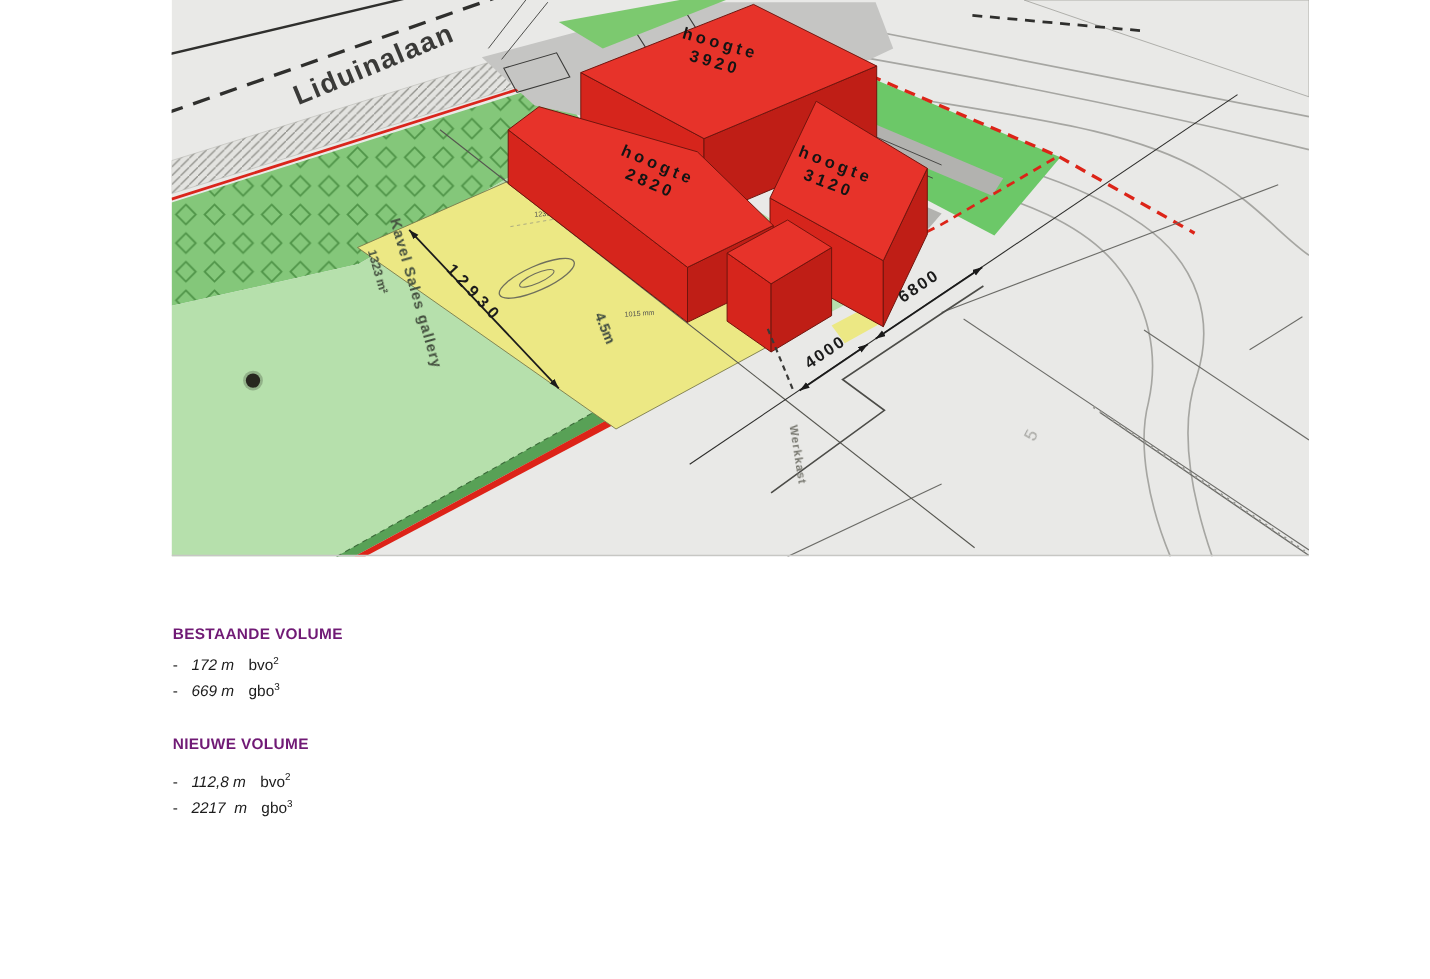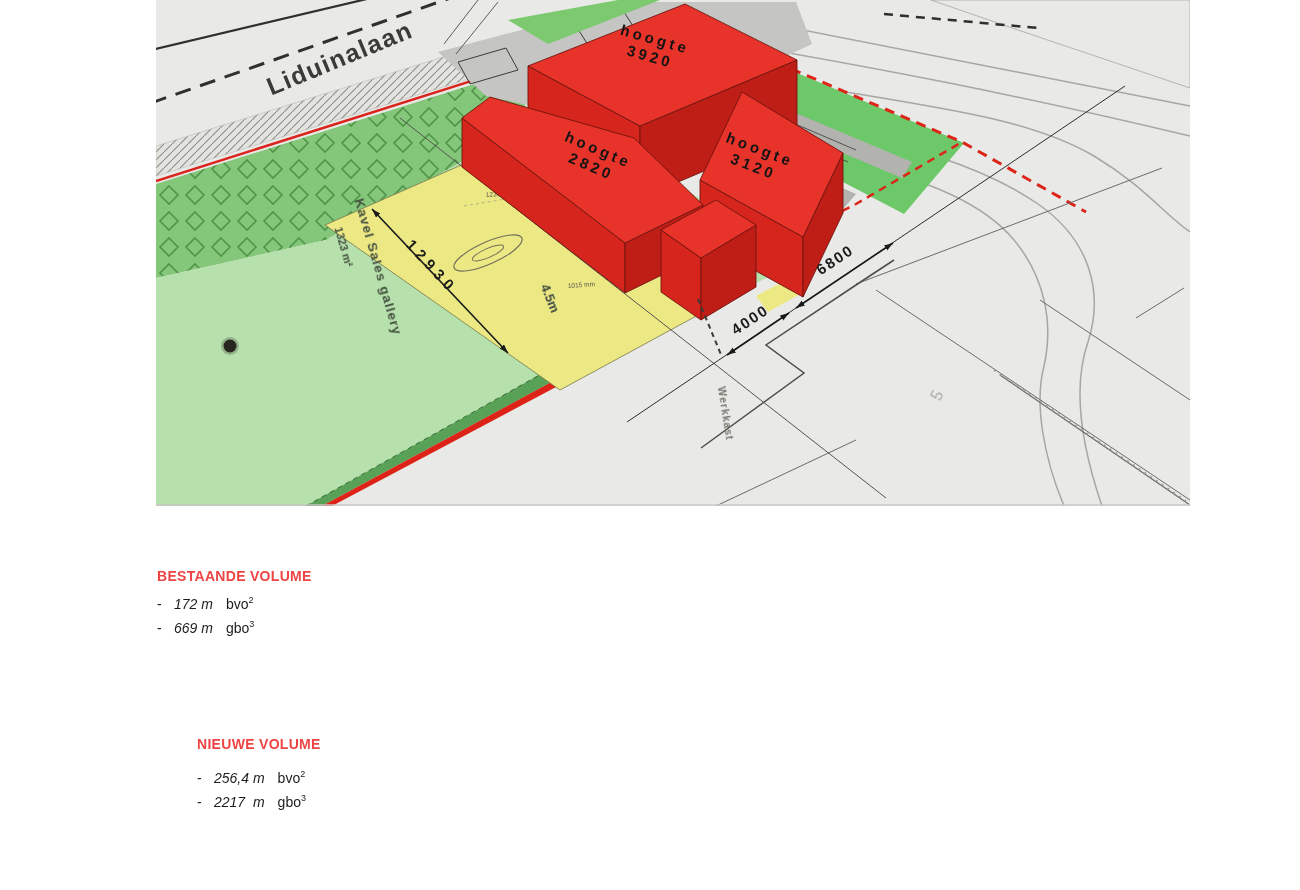--- a/index.html
+++ b/index.html
@@ -3,24 +3,24 @@
 <meta charset="utf-8">
 <style>
   html,body{margin:0;padding:0;background:#ffffff;}
   #canvas{position:relative;width:1300px;height:890px;background:#ffffff;overflow:hidden;
           font-family:"Liberation Sans", sans-serif;}
   #plan-wrap{position:absolute;left:156px;top:0;width:1034px;height:506px;}
   svg{display:block;}
   svg text{font-family:"Liberation Sans", sans-serif;}
   .soft{filter:blur(.4px);}
   .legend-sec{position:absolute;left:157px;width:420px;}
-  .legend-sec h2{margin:0;font-size:14px;font-weight:bold;color:#ef4444;letter-spacing:.3px;}
+  .legend-sec h2{margin:0;font-size:14px;font-weight:bold;color:#701a75;letter-spacing:.3px;}
   #sec-existing{top:568px;}
   #sec-existing h2{margin-bottom:8px;}
-  #sec-new{top:736px;margin-left:40px;}
+  #sec-new{top:668px;}
   #sec-new h2{margin-bottom:14px;}
   .vol-item{display:flex;align-items:baseline;font-size:14px;color:#1c1c1c;line-height:24px;}
   .vol-item .dash{width:17px;}
   .vol-item .val{white-space:pre;font-style:italic;}
   .vol-item .unit{margin-left:13px;white-space:pre;}
   .vol-item sup{font-size:9px;line-height:0;}
 </style>
 </head>
 <body>
 
@@ -207,21 +207,21 @@
       <span class="dash">-</span>
       <span class="val">669 m</span>
       <span class="unit"><span>gbo</span><sup>3</sup></span>
     </div>
   </section>
 
   <section class="legend-sec" id="sec-new">
     <h2>NIEUWE VOLUME</h2>
     <div class="vol-item">
       <span class="dash">-</span>
-      <span class="val">256,4 m</span>
+      <span class="val">112,8 m</span>
       <span class="unit"><span>bvo</span><sup>2</sup></span>
     </div>
     <div class="vol-item">
       <span class="dash">-</span>
       <span class="val">2217  m</span>
       <span class="unit"><span>gbo</span><sup>3</sup></span>
     </div>
   </section>
 
 </div>

